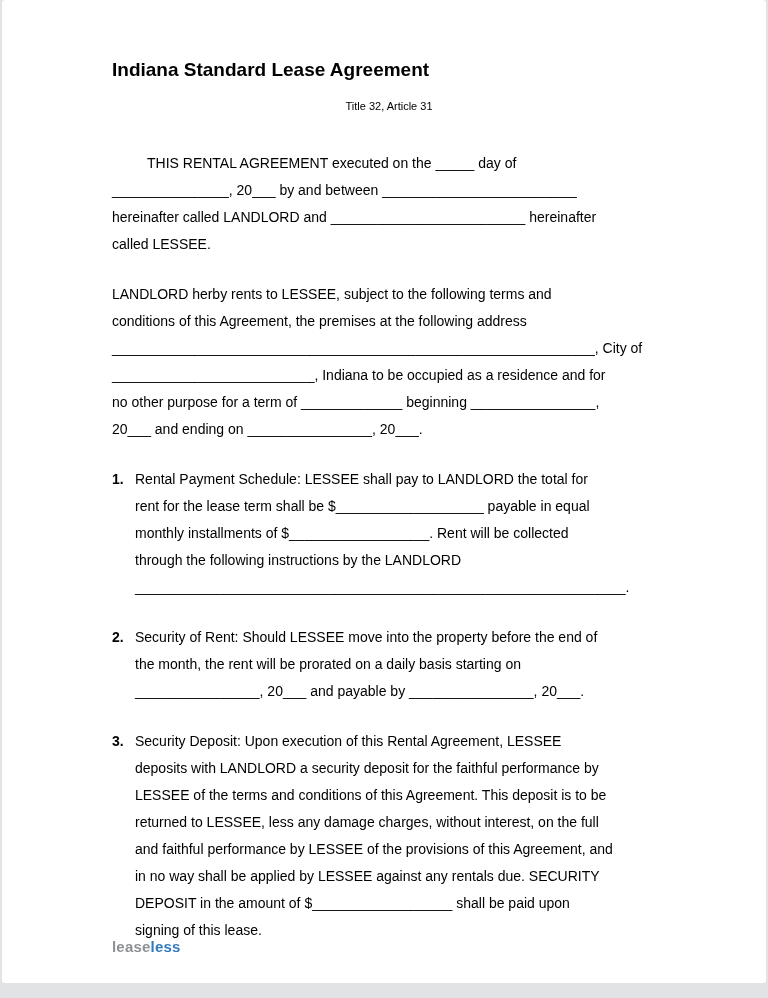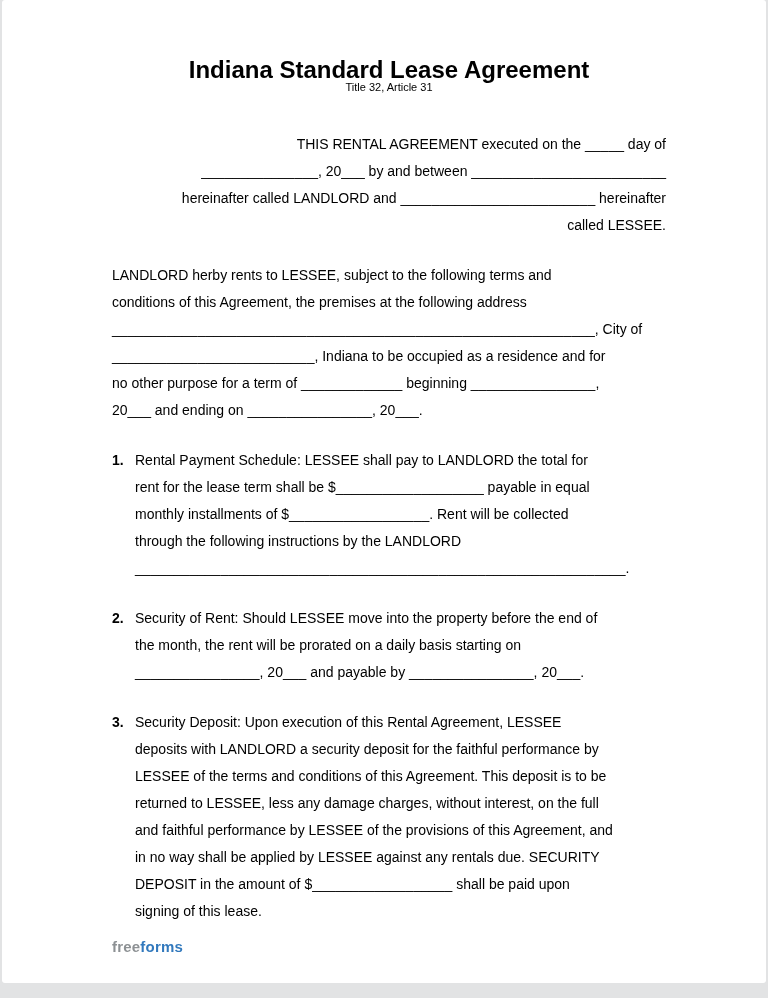--- a/index.html
+++ b/index.html
@@ -16,38 +16,38 @@
     margin: 0 auto;
     background: #ffffff;
     border-radius: 3px;
   }
   .content {
     padding: 58px 100px 0 110px;
     color: #000;
   }
   .doc-header { margin-bottom: 37px; }
   .doc-title {
-    text-align: center;
-    font-size: 24px;
+    text-align: left;
+    font-size: 19px;
     font-weight: bold;
     line-height: 23px;
   }
   .doc-subtitle {
     text-align: center;
     font-size: 11px;
     line-height: 13px;
-    margin-top: 0;
+    margin-top: 19px;
   }
   .para {
     font-size: 14px;
     line-height: 27px;
     white-space: pre-wrap;
     margin-bottom: 23px;
   }
-  .para.indent { text-indent: 35px; text-align: right; }
+  .para.indent { text-indent: 35px; }
   .item {
     display: flex;
     font-size: 14px;
     line-height: 27px;
     margin-bottom: 23px;
   }
   .item-num {
     flex: none;
     width: 23px;
     font-weight: bold;
@@ -110,14 +110,14 @@
 LESSEE of the terms and conditions of this Agreement. This deposit is to be
 returned to LESSEE, less any damage charges, without interest, on the full
 and faithful performance by LESSEE of the provisions of this Agreement, and
 in no way shall be applied by LESSEE against any rentals due. SECURITY
 DEPOSIT in the amount of $__________________ shall be paid upon
 signing of this lease.</span></div>
     </div>
 
   </div>
 
-  <div class="footer"><span class="brand-free" style="color: rgb(141, 145, 148);">free</span><span class="brand-forms" style="color: rgb(50, 121, 189);">forms</span></div>
+  <div class="footer"><span class="brand-free" style="color: rgb(141, 145, 148);">lease</span><span class="brand-forms" style="color: rgb(50, 121, 189);">less</span></div>
 </div>
 
 </body></html>

